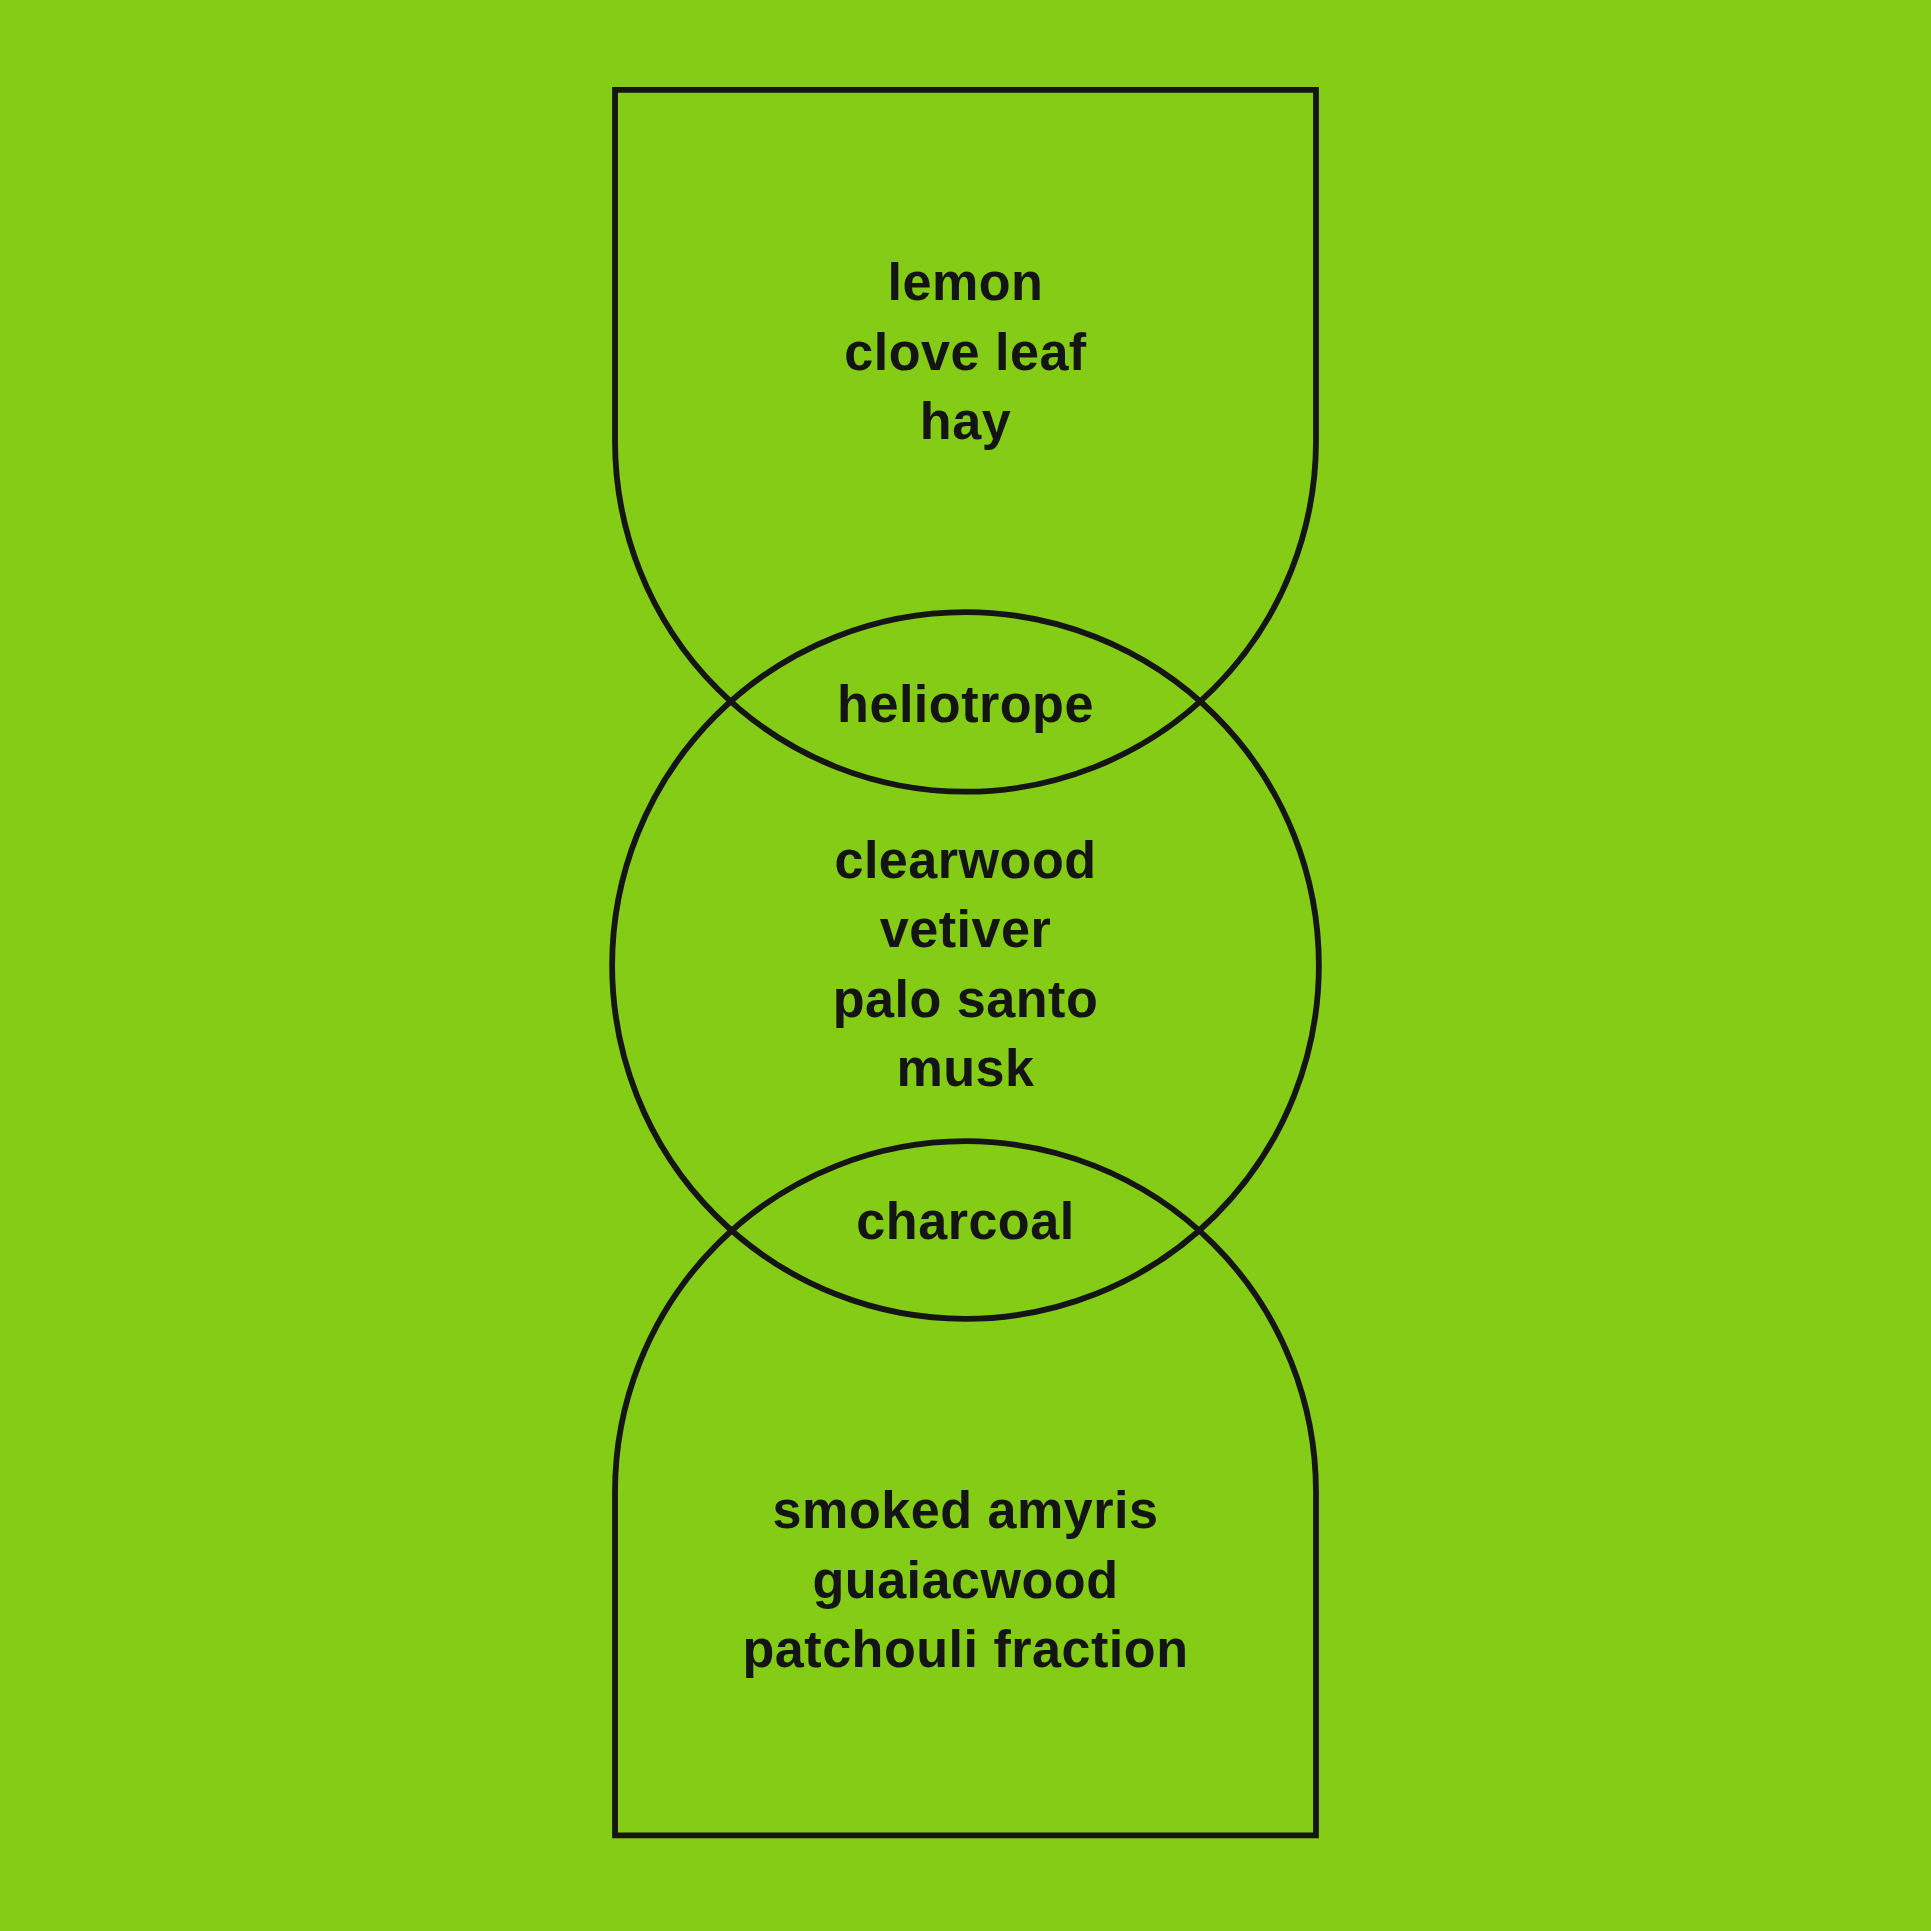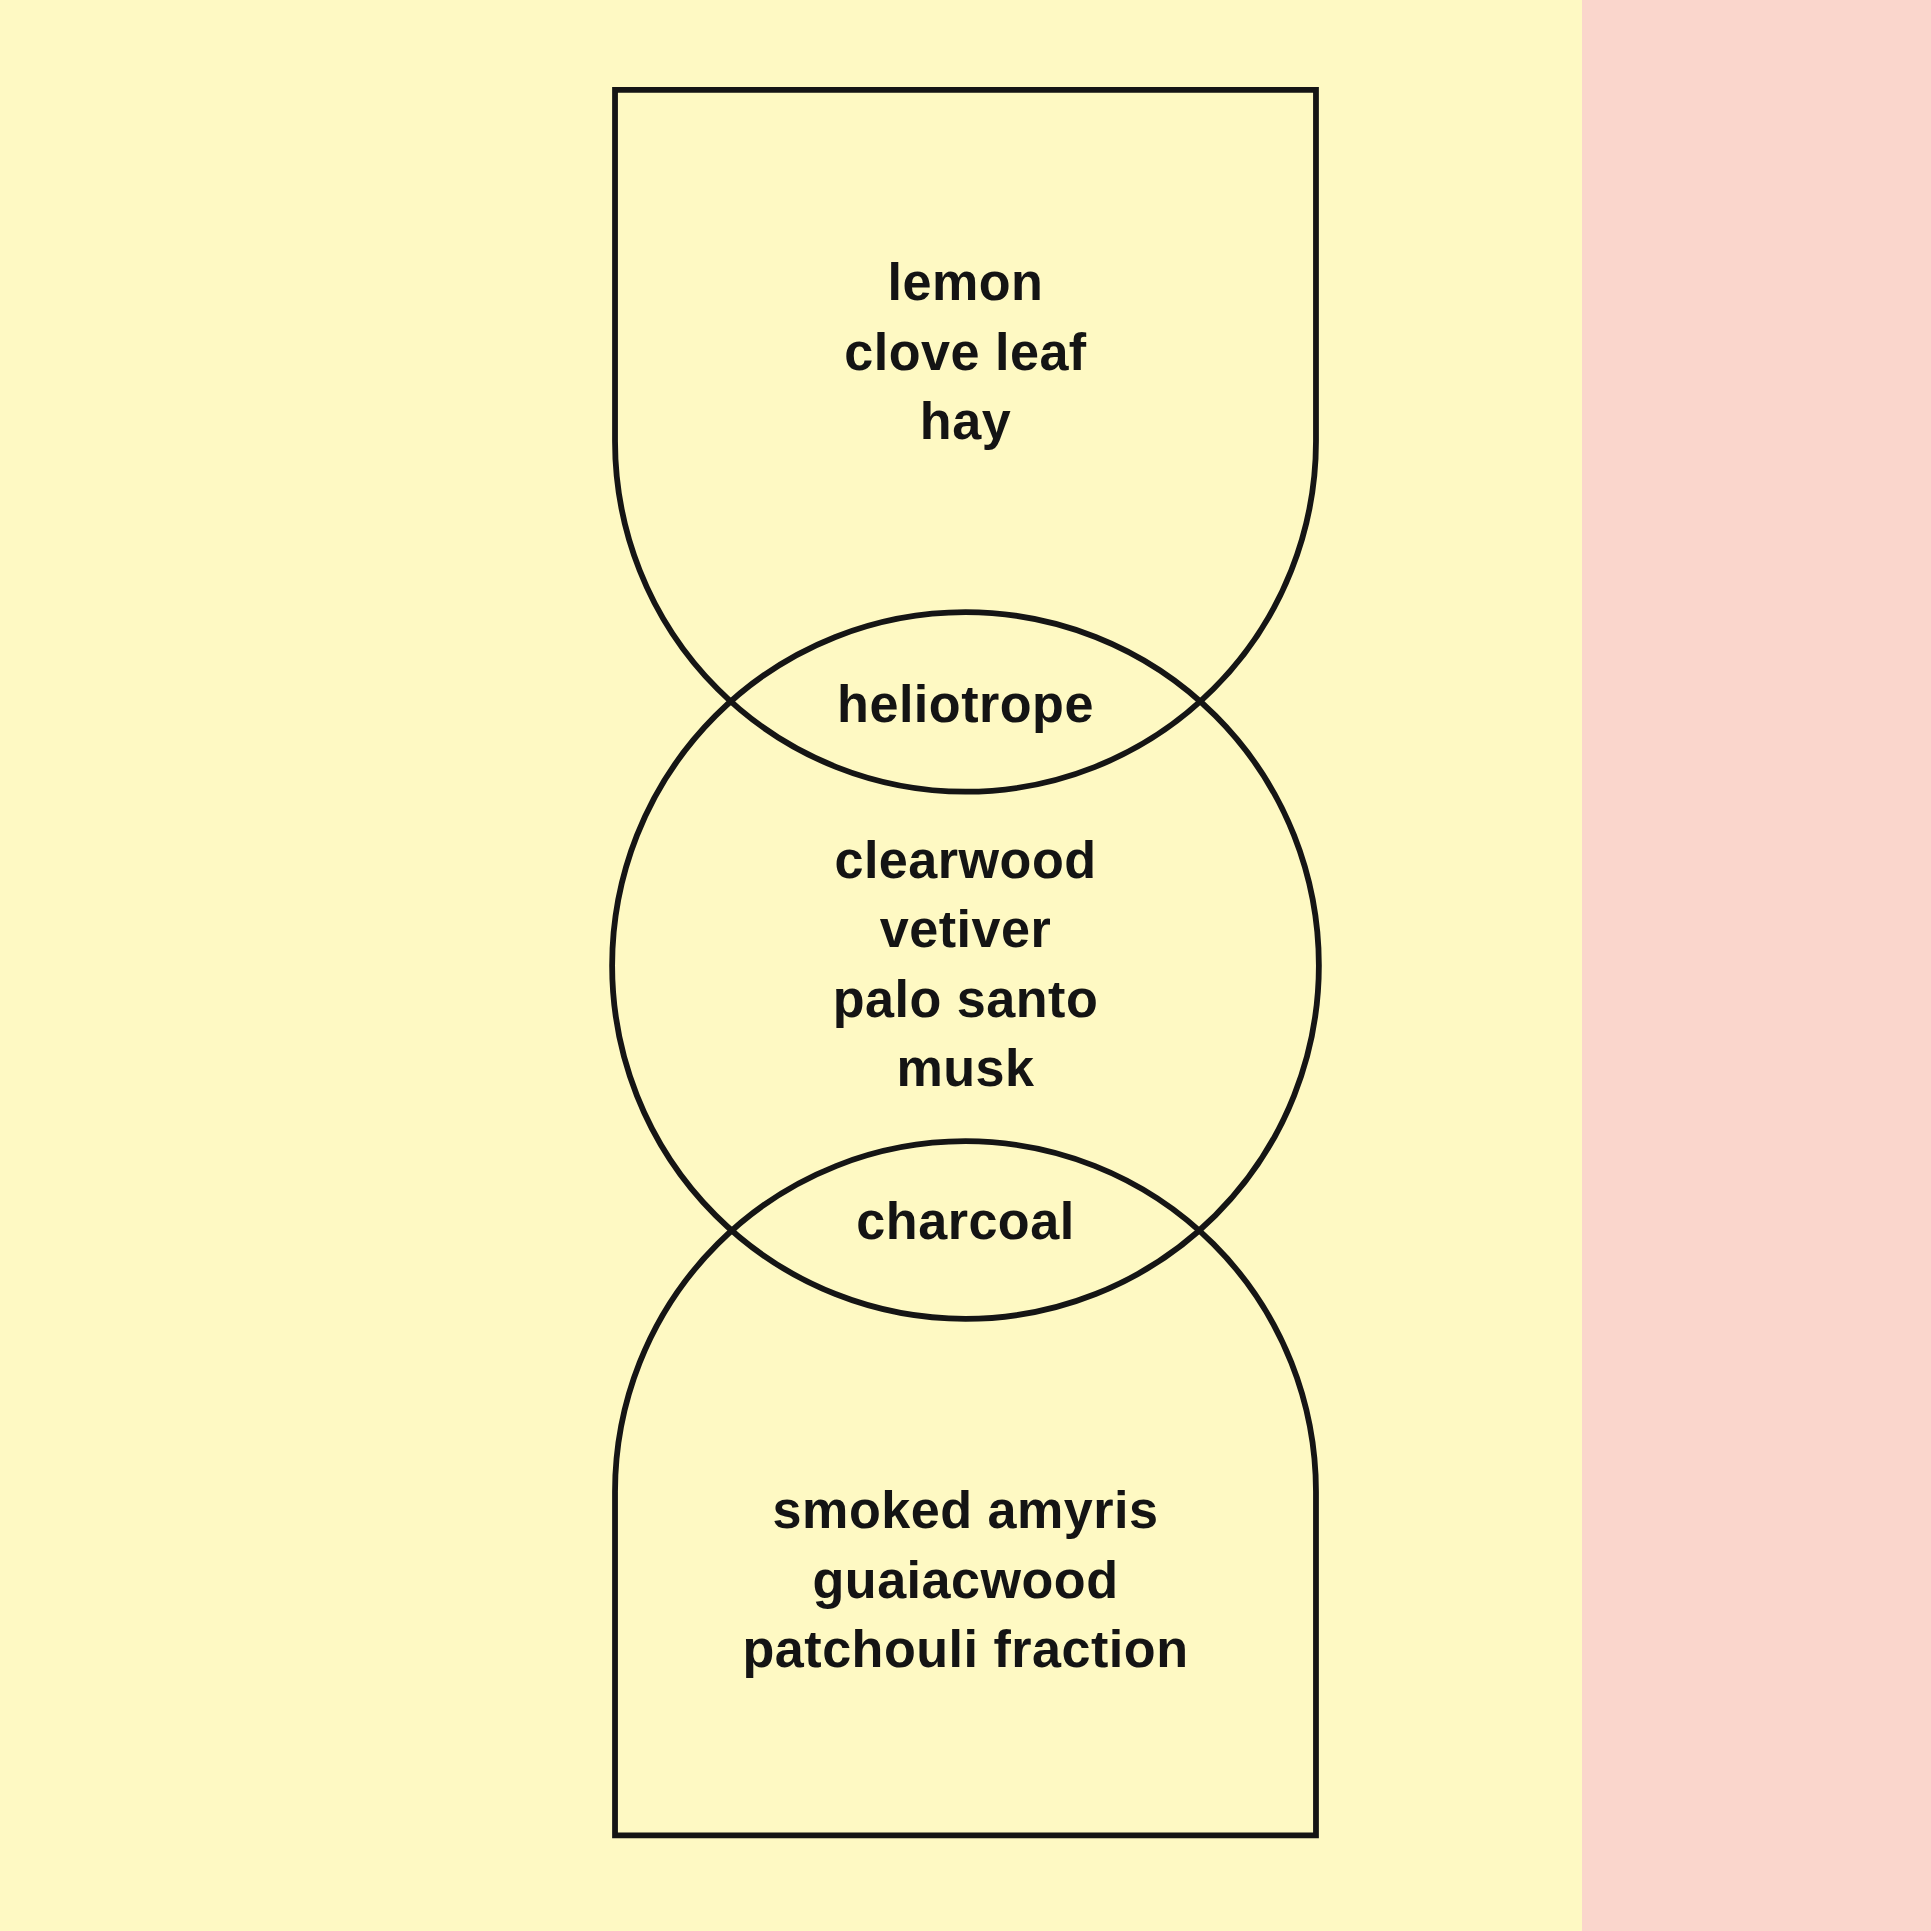--- a/index.html
+++ b/index.html
@@ -5,23 +5,23 @@
   html, body {
     margin: 0;
     padding: 0;
     width: 1931px;
     height: 1931px;
     background: #fad6cc;
     overflow: hidden;
   }
   .stage {
     position: relative;
-    width: 1582px;
+    width: 1931px;
     height: 1931px;
-    background: #fef9c3;
+    background: #84cc16;
   }
   svg {
     display: block;
     width: 1931px;
     height: 1931px;
   }
   .shape {
     fill: none;
     stroke: #151515;
     stroke-width: 6;

